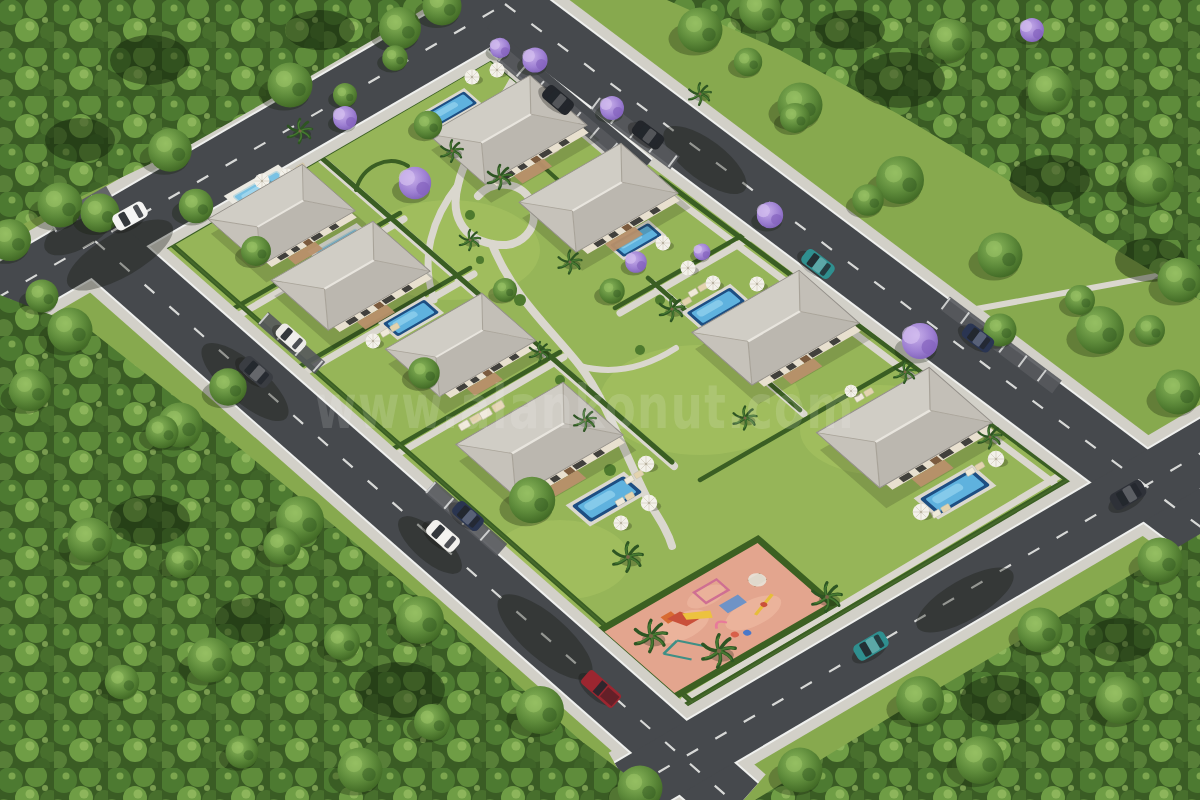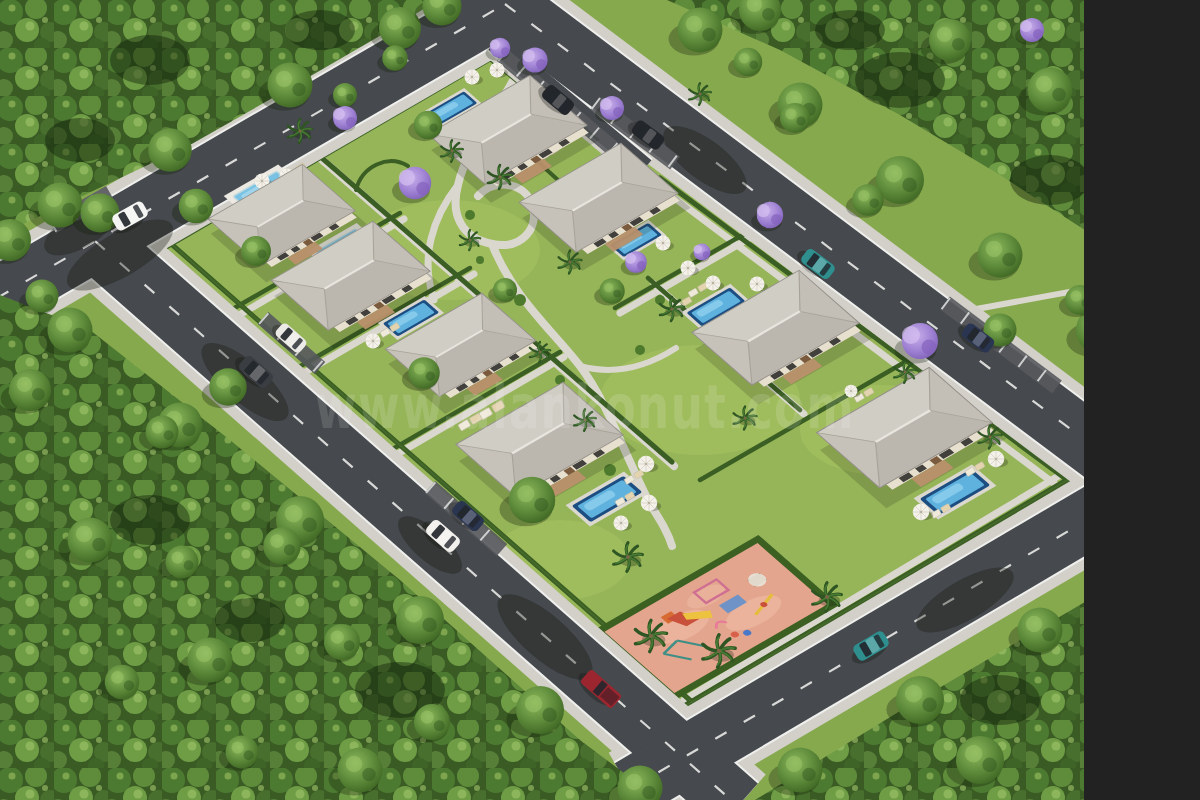--- a/index.html
+++ b/index.html
@@ -1,16 +1,16 @@
 <!DOCTYPE html>
 <html><head>
 <meta charset="utf-8">
 <style>
   html,body{margin:0;padding:0;background:#222;}
-  .stage{position:relative;width:1084px;height:800px;overflow:hidden;
+  .stage{position:relative;width:1200px;height:800px;overflow:hidden;
          font-family:"DejaVu Sans","Liberation Sans",sans-serif;}
   svg{display:block;width:1200px;height:800px;}
   
   .rside{stroke:#d2d0c8;fill:none;stroke-linecap:butt;}
   .rwhite{stroke:#eff0ee;fill:none;}
   .rasp{stroke:#46494d;fill:none;}
   .rcenter{stroke:#e8e9e7;stroke-width:2.2;stroke-dasharray:13 20;fill:none;opacity:.9;}
   .bays-bg{stroke:#56595d;stroke-width:16;fill:none;opacity:.9;}
   .bays{stroke:#e9eae8;stroke-width:14;stroke-dasharray:2 22;fill:none;opacity:.8;}
   .hedge{stroke:#3a5e23;fill:none;stroke-linecap:round;}

